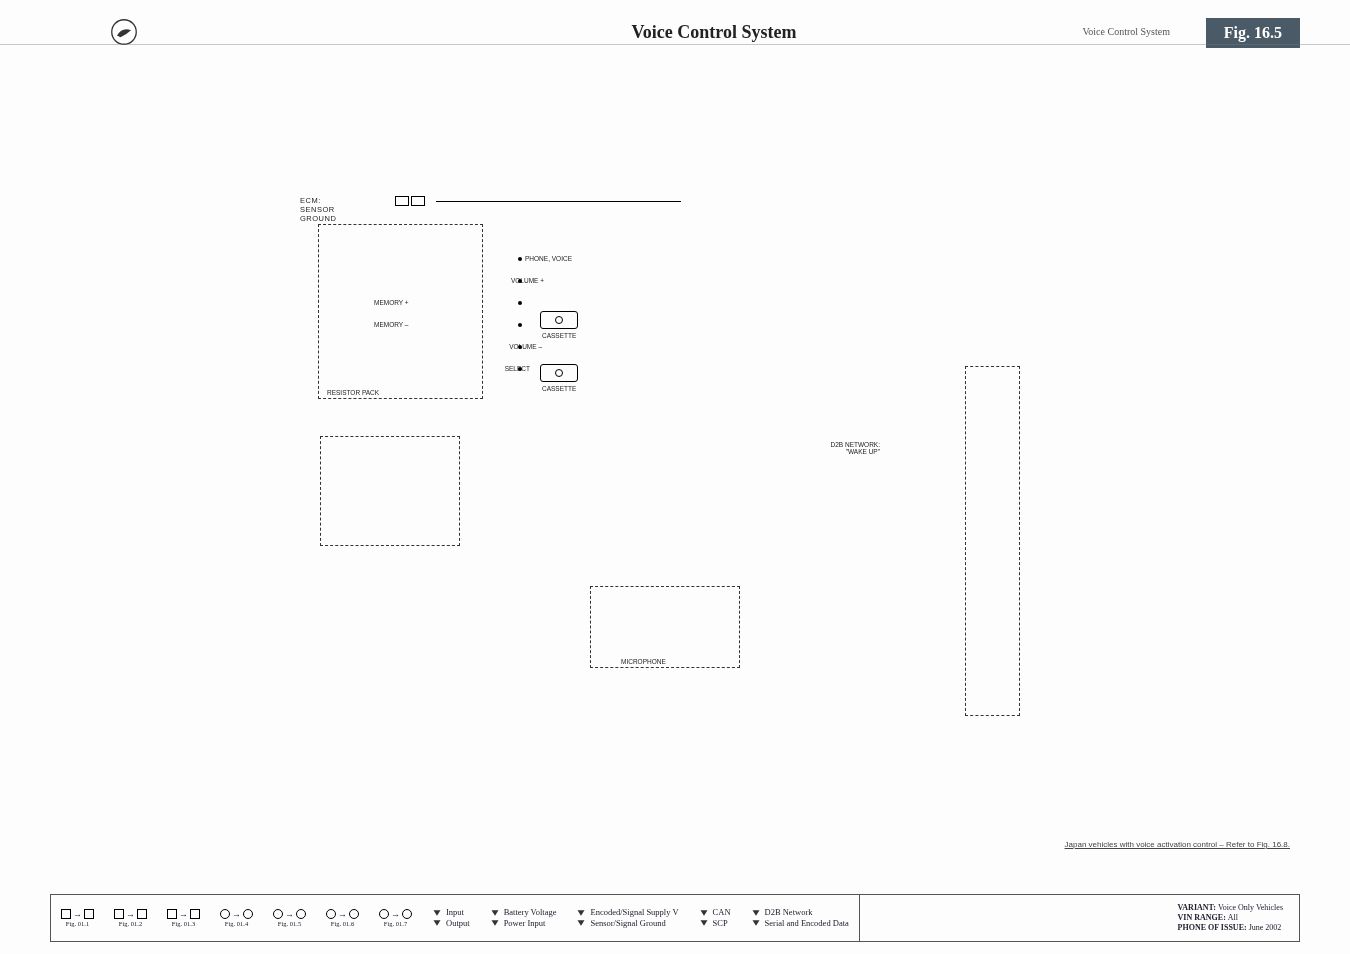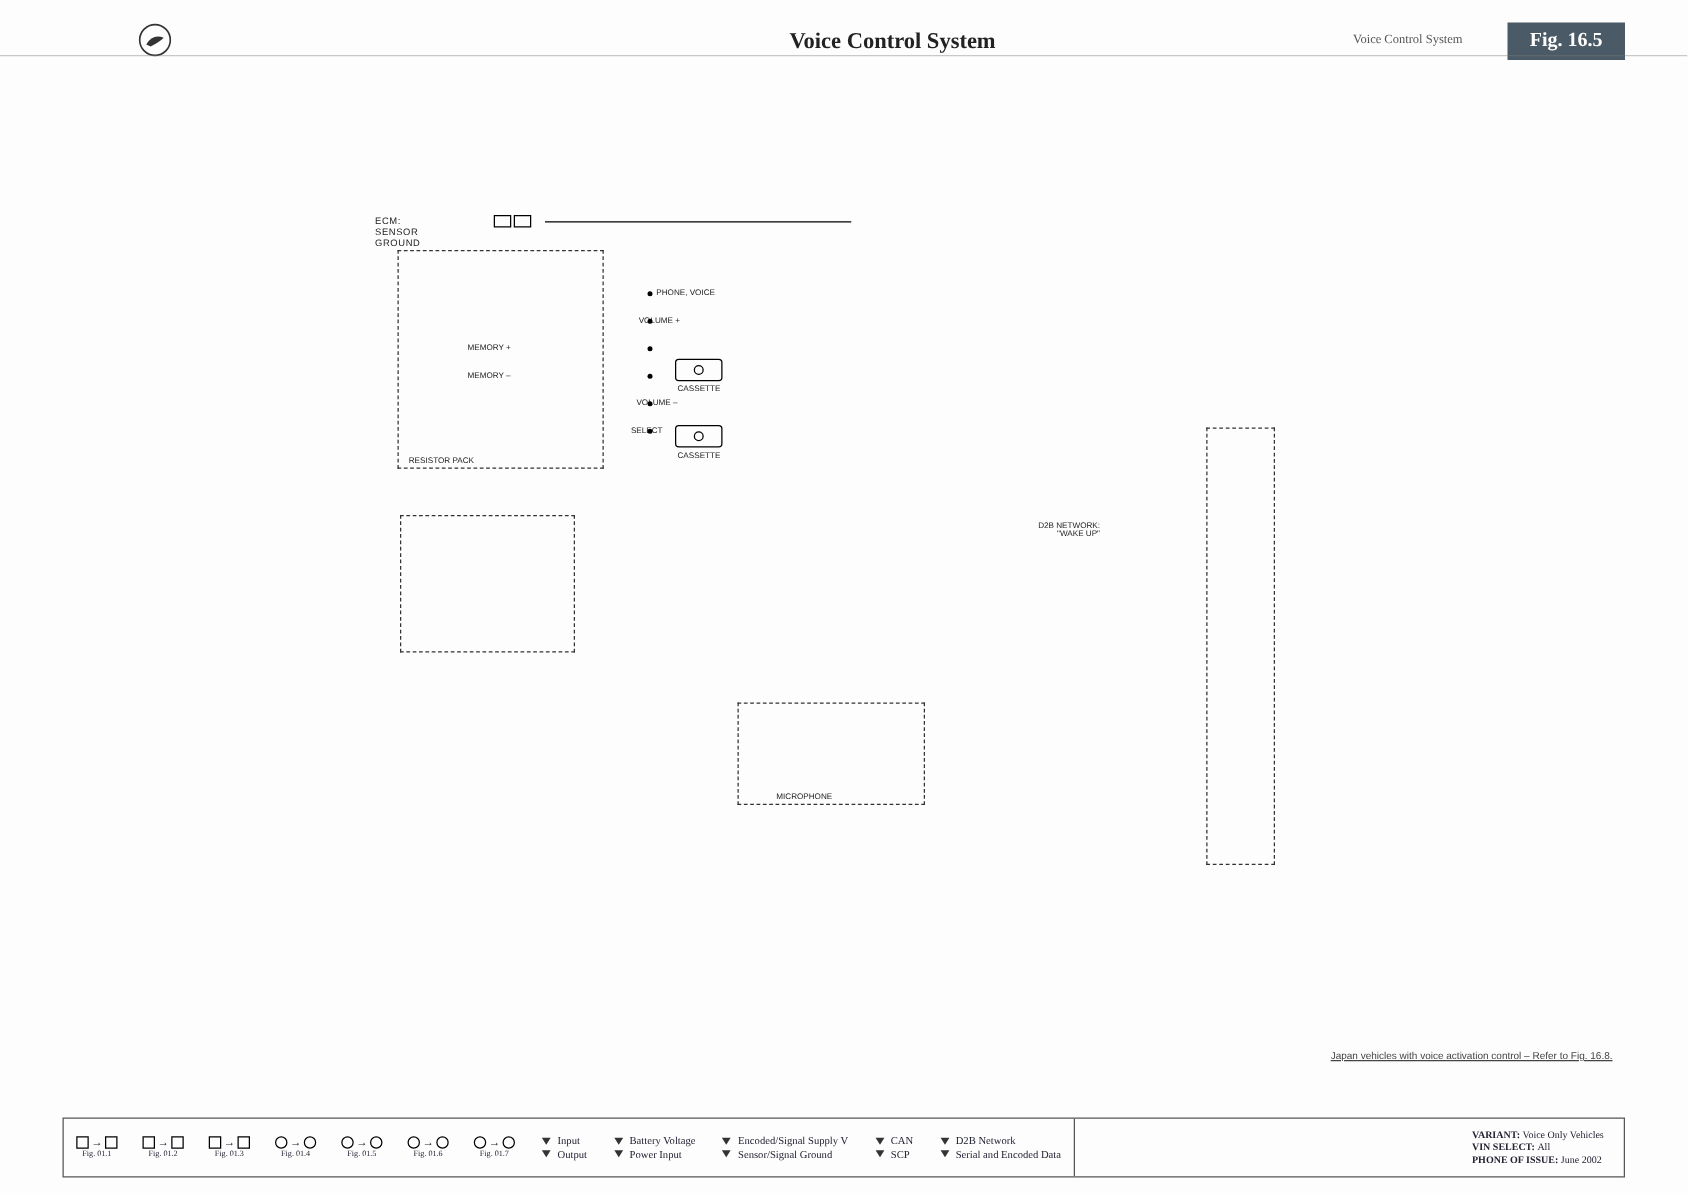--- a/index.html
+++ b/index.html
@@ -6,21 +6,21 @@
   body { width: 1350px; height: 954px; background: #fdfdfd; font-family: Arial, Helvetica, sans-serif; color: #222; position: relative; overflow: hidden; }
   .hdr { position: absolute; top: 18px; left: 0; right: 0; display: flex; align-items: center; }
   .logo { width: 28px; height: 28px; margin-left: 110px; display: flex; align-items: center; justify-content: center; }
   .logo svg { width: 28px; height: 28px; }
   .vehicle-tab { background: #4a5a66; color: #fff; font-weight: bold; font-family: "Times New Roman", serif; font-size: 16px; padding: 6px 14px; margin-left: 10px; }
   .page-title { flex: 1; text-align: center; font-family: "Times New Roman", serif; font-weight: bold; font-size: 18px; padding-right: 60px; }
   .hdr-right { font-family: "Times New Roman", serif; font-size: 10px; color: #555; position: absolute; right: 180px; top: 8px; }
   .fig-tab { position: absolute; right: 50px; top: 0; background: #4a5a66; color: #fff; font-weight: bold; font-family: "Times New Roman", serif; font-size: 16px; padding: 6px 18px; }
   .hdr-line { position: absolute; top: 44px; left:0; right:0; height:1px; background:#777; opacity:.4; }
 
-  .diagram { position: absolute; top: 172px; left: 280px; width: 700px; height: 560px; }
+  .diagram { position: absolute; top: 196px; left: 280px; width: 700px; height: 560px; }
 
   
   .clusterL { position: absolute; top: 0; left: 0; }
   .ecm-label { font-size: 7.5px; letter-spacing: .5px; position: absolute; top: 0; left: 20px; }
   .ecm-conn  { position: absolute; top: 0; left: 115px; display:flex; align-items:center; gap:2px; }
   .ecm-conn .c1, .ecm-conn .c2 { display:inline-block; width:14px; height:10px; border:1px solid #000; }
   .ecm-line  { position:absolute; top:5px; left:156px; width:245px; height:1px; background:#000; }
 
   .resistor-box { position: absolute; top: 28px; left: 38px; width: 165px; height: 175px; border:1px dashed #333; }
   .rp-in { position:absolute; font-size:6.5px; }
@@ -225,16 +225,16 @@
       </span>
     <span class="row">
         <span class="tri"></span>
         <span>Serial and Encoded Data</span>
       </span>
   </div>
 
   <div class="sep"></div>
   <div class="foot-meta">
     <div><b>VARIANT:</b>&nbsp;<span>Voice Only Vehicles</span></div>
-    <div><b>VIN SELECT:</b>&nbsp;<span>All</span></div>
+    <div><b>VIN RANGE:</b>&nbsp;<span>All</span></div>
     <div><b>PHONE OF ISSUE:</b>&nbsp;<span>June 2002</span></div>
   </div>
 </div>
 
 </body></html>

